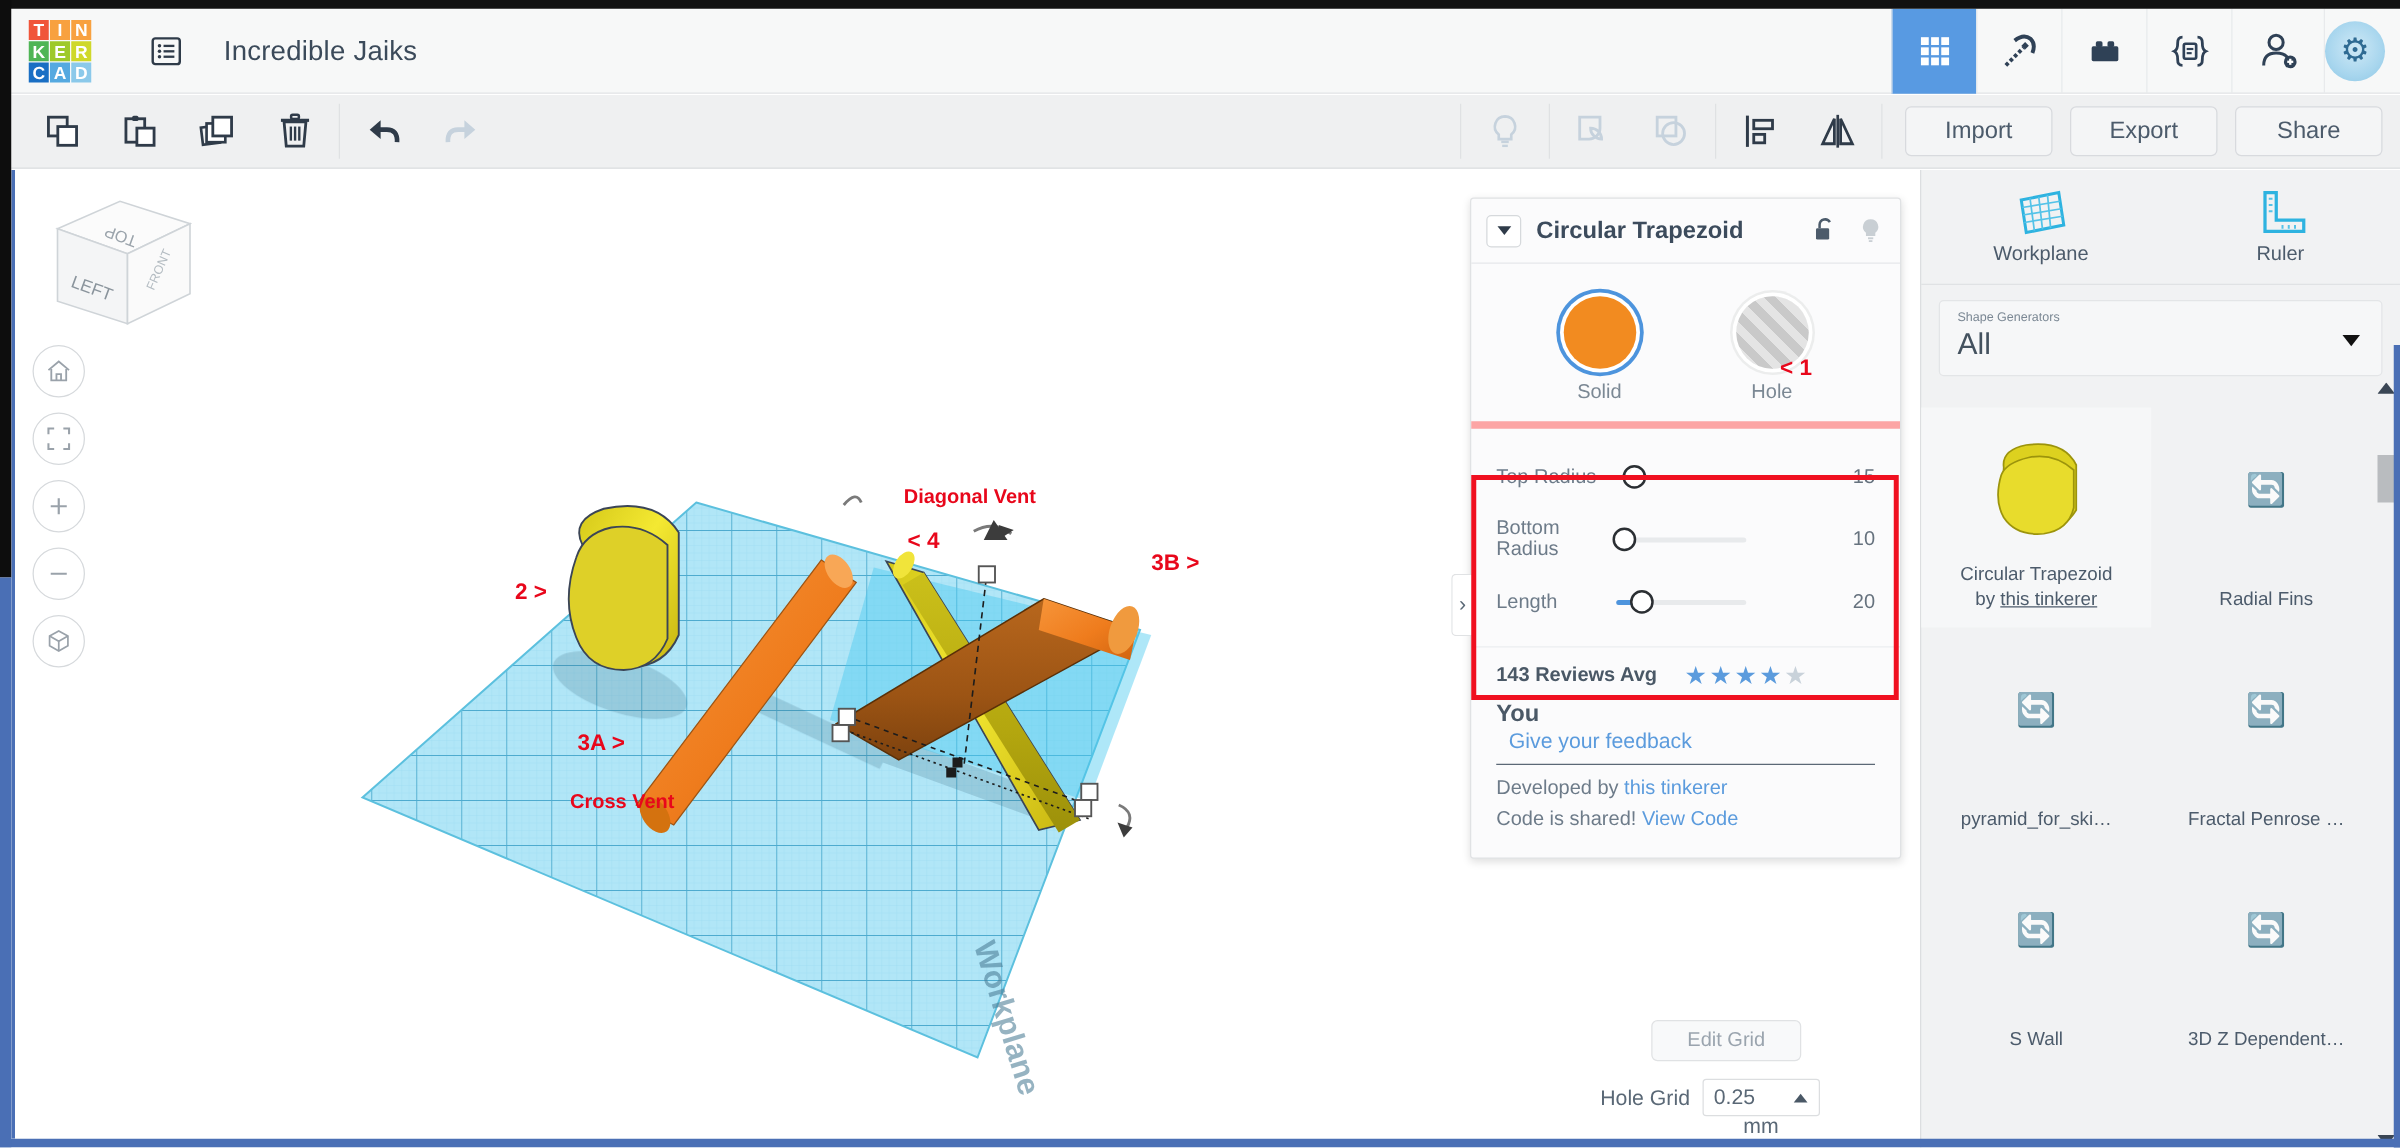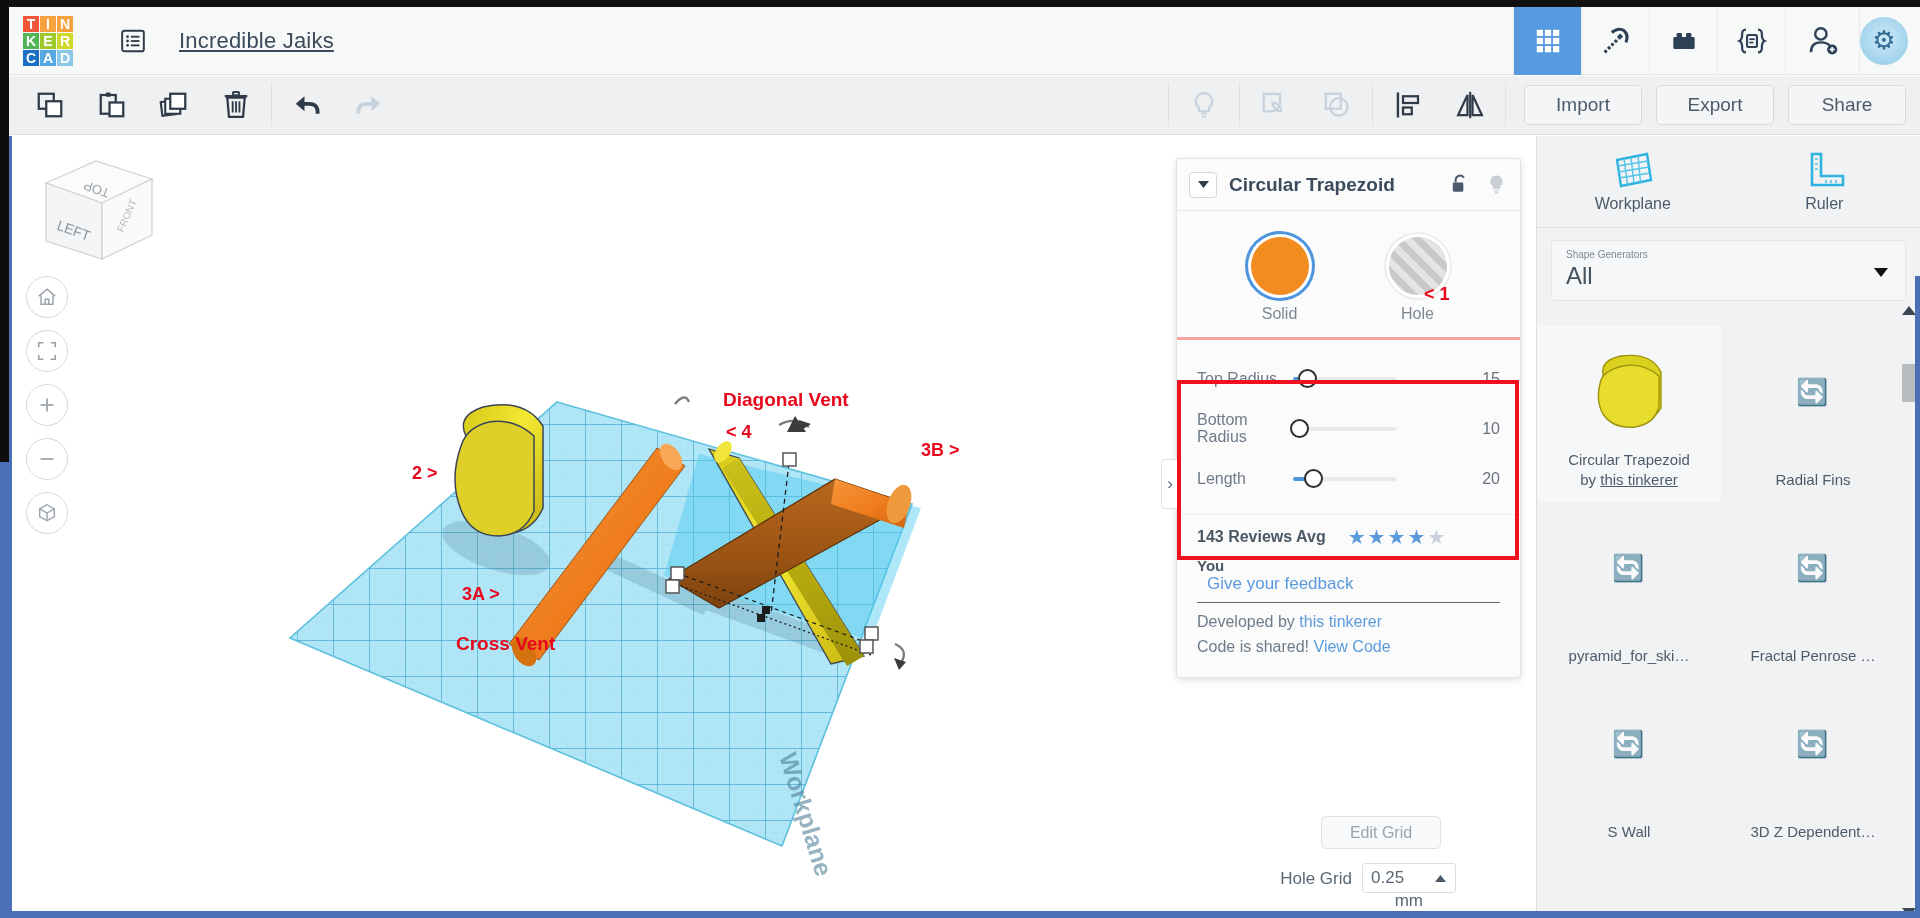--- a/index.html
+++ b/index.html
@@ -21,21 +21,21 @@
     background:#f7f8f8; border-bottom:1px solid #e2e4e6;
     display:flex; align-items:center;
   }
   .logo { margin-left:14px; width:50px; height:50px; display:grid;
           grid-template-columns:repeat(3,1fr); grid-template-rows:repeat(3,1fr);
           gap:1px; }
   .logo span { color:#fff; font-size:14px; font-weight:bold; display:flex;
                align-items:center; justify-content:center; font-family:"Liberation Sans",sans-serif; }
   .gridbtn { width:52px; height:68px; display:flex; align-items:center; justify-content:center; }
   .gridbtn svg { width:26px; height:26px; }
-  .proj-title { margin-left:20px; font-size:22px; color:#3b4a5a; font-weight:400; letter-spacing:.2px;text-decoration:underline; }
+  .proj-title { margin-left:20px; font-size:22px; color:#3b4a5a; font-weight:400; letter-spacing:.2px; }
 
   .hdr-right { margin-left:auto; display:flex; align-items:stretch; height:68px; }
   .hdr-icon { width:68px; display:flex; align-items:center; justify-content:center;
               border-left:1px solid #e8eaec; }
   .hdr-icon.active { background:#589ae2; }
   .hdr-whatsnew { display:flex; align-items:center; padding:0 26px; color:#5b9bdd;
                   font-size:19px; border-left:1px solid #e8eaec; }
   .hdr-user { width:74px; display:flex; align-items:center; justify-content:center;
               border-left:1px solid #e8eaec; }
   .avatar { width:48px; height:48px; border-radius:50%;
@@ -67,21 +67,21 @@
   
   .navbtns { position:absolute; left:17px; top:140px; }
   .navbtn { width:42px; height:42px; border-radius:50%; border:1px solid #d6d9dc;
             background:#fff; display:flex; align-items:center; justify-content:center;
             margin-bottom:12px; color:#9aa2aa; }
   .navbtn svg { width:22px; height:22px; }
 
   
   .anno { position:absolute; color:#e8071b; font-weight:bold; font-size:18px;
           font-family:"Liberation Sans",sans-serif; white-space:nowrap; }
-  .anno.big { font-size:19px; }
+  .anno.big { font-size:16px; }
 
   
   .editgrid { position:absolute; right:95px; bottom:62px; width:120px; height:33px;
               border:1px solid #e0e2e4; border-radius:5px; background:#f8f9fa;
               color:#9aa4ae; font-size:16px; display:flex; align-items:center;
               justify-content:center; }
   .snaprow { position:absolute; right:80px; bottom:18px; display:flex; align-items:flex-start; }
   .snaplabel { font-size:17px; color:#5a6876; margin-right:10px; margin-top:6px; }
   .snapsel { width:94px; border:1px solid #dcdee0; background:#fff; border-radius:3px;
              padding:4px 8px; display:flex; align-items:center; justify-content:space-between;
@@ -99,36 +99,36 @@
   .insp-title { margin-left:12px; font-size:19px; font-weight:bold; color:#3c4b5c; }
   .insp-head-icons { margin-left:auto; display:flex; gap:14px; align-items:center; }
   .sh-row { display:flex; justify-content:center; gap:64px; padding:26px 0 14px; }
   .sh-item { width:74px; text-align:center; }
   .sh-circ { width:58px; height:58px; border-radius:50%; margin:0 auto 10px; }
   .sh-solid { background:#f28b20; box-shadow:0 0 0 3px #fff, 0 0 0 6px #4d94dd; }
   .sh-hole { background:repeating-linear-gradient(45deg,#c9c9c9 0 7px,#e4e4e4 7px 14px);
              box-shadow:0 0 0 3px #fff, 0 0 0 5px #eceded; }
   .sh-lbl { font-size:16px; color:#7b8894; }
 
-  .sliders { border-top:3px solid #fca5a5; padding:14px 20px 10px; }
+  .sliders { border-top:6px solid #fca5a5; padding:14px 20px 10px; }
   .sl-row { display:flex; align-items:center; height:50px; }
   .sl-name { width:86px; font-size:16px; color:#6d7b89; line-height:1.05; }
   .sl-track { position:relative; width:104px; height:4px; background:#e8eaec;
               border-radius:2px; margin-left:10px; }
   .sl-fill { position:absolute; left:0; top:0; height:4px; background:#4d94dd; border-radius:2px; }
   .sl-knob { position:absolute; top:-8px; width:19px; height:19px; border-radius:50%;
              background:#fff; border:2px solid #2b2f33; }
   .sl-val { margin-left:auto; font-size:16px; color:#66727e; }
 
   .reviews { border-top:1px solid #eceef0; padding:10px 20px 14px; }
   .rev-top { display:flex; align-items:center; gap:22px; }
   .rev-cnt { font-size:16px; font-weight:bold; color:#4a5866; }
   .stars { letter-spacing:2px; font-size:20px; color:#5b9bdd; }
   .stars .off { color:#c9d2da; }
-  .rev-you { margin-top:8px; font-size:15px; font-weight:bold; color:#4a5866; }
+  .rev-you { margin-top:8px; font-size:19px; font-weight:bold; color:#4a5866; }
   .rev-fb { margin-left:10px; font-size:17px; color:#5b9bdd; }
   .rev-div { height:1px; background:#5b6876; margin:8px 0 10px; }
   .rev-line { font-size:16px; color:#6d7b89; margin-bottom:7px; }
   .rev-line a { color:#5b9bdd; text-decoration:none; }
 
   .insp-handle { position:absolute; left:-16px; top:300px; width:17px; height:50px;
                  background:#fff; border:1px solid #e0e2e4; border-right:none;
                  border-radius:4px 0 0 4px; display:flex; align-items:center;
                  justify-content:center; color:#5a6876; font-size:17px; }
 

